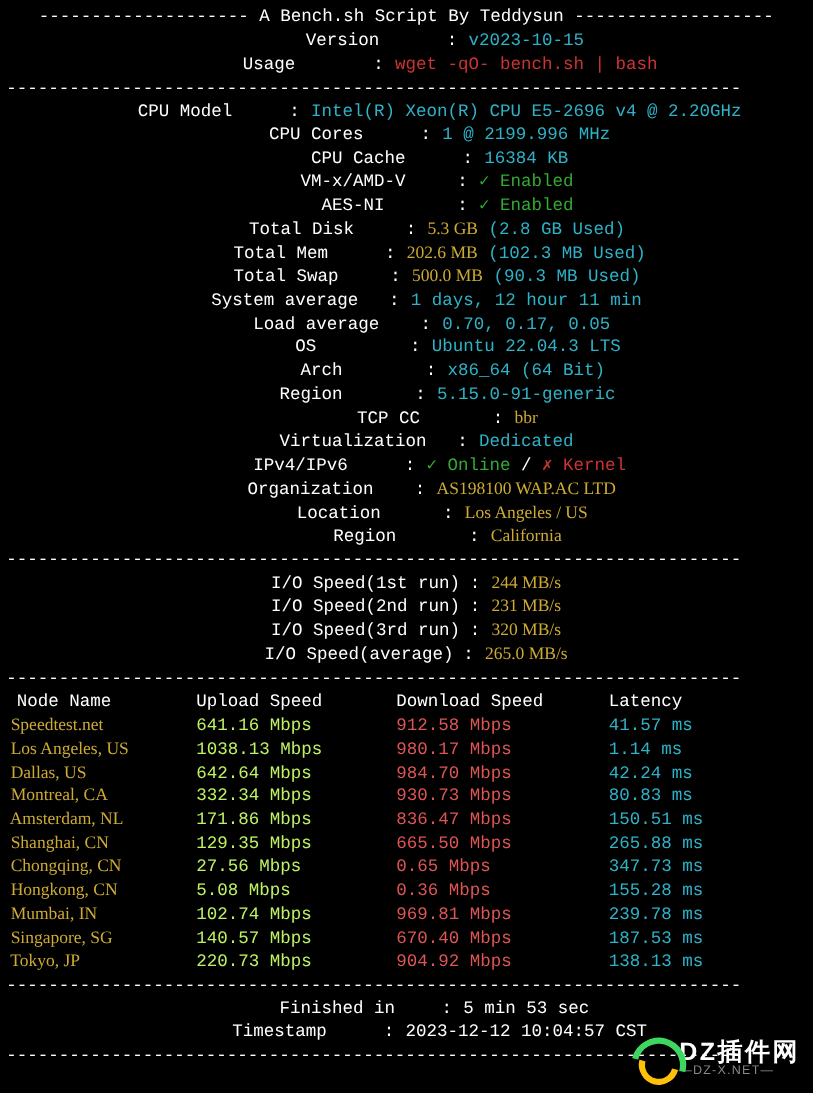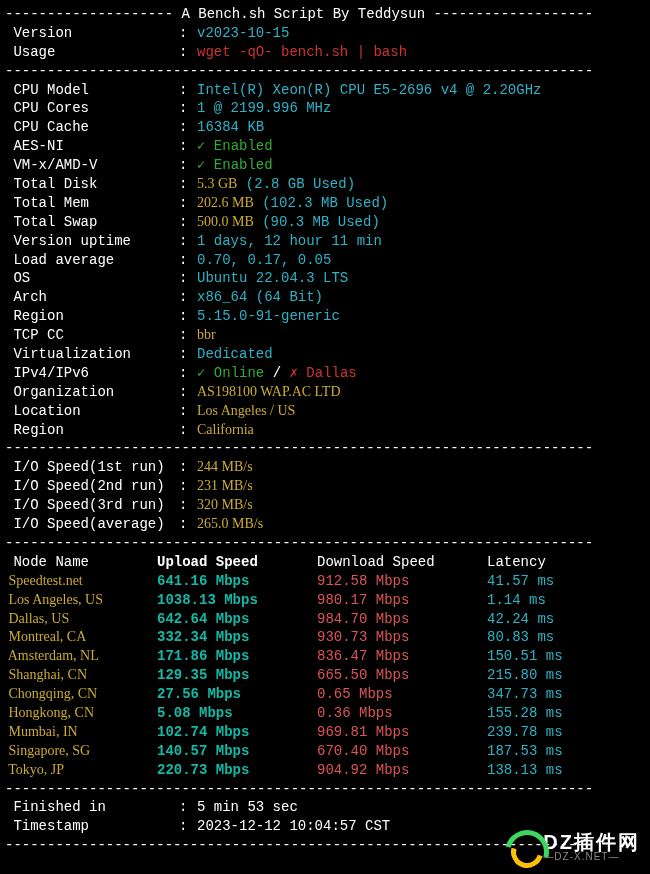--- a/index.html
+++ b/index.html
@@ -18,23 +18,24 @@
       overflow: hidden;
       position: relative;
       line-height: 1.35;
     }
     .white { color: #fff; }
     .cyan { color: #2eb2c7; }
     .red { color: #cc3333; }
     .green { color: #33aa33; }
     .yellow { color: #ccaa33; font-family: Liberation Serif, serif; }
     .lightred { color: #dd5555; }
-    .lightgreen { color: #14b8a6; }
+    .lightgreen { color: #bef264; }
     .row {
       white-space: pre;
+      text-align: center;
     }
     .label {
       display: inline-block;
       width: 174px;
     }
     .colon {
       display: inline-block;
       width: 18px;
     }
     .divider {
@@ -43,21 +44,20 @@
     .speedtest-row {
       white-space: pre;
     }
     .col-name {
       display: inline-block;
       width: 152px;
     }
     .col-up {
       display: inline-block;
       width: 160px;
-      font-weight: bold;
     }
     .col-down {
       display: inline-block;
       width: 170px;
     }
     .col-lat {
       display: inline-block;
     }
     .watermark {
       position: absolute;
@@ -120,50 +120,50 @@
 <body>
 
 <div>
   <div class="row"><span class="white">-------------------- </span><span class="white">A Bench.sh Script By Teddysun</span><span class="white"> -------------------</span></div>
   <div class="row"><span class="label white"> Version</span><span class="colon white">: </span><span class="cyan">v2023-10-15</span></div>
   <div class="row"><span class="label white"> Usage</span><span class="colon white">: </span><span class="red">wget -qO- bench.sh | bash</span></div>
   <div class="divider white">----------------------------------------------------------------------</div>
   <div class="row"><span class="label white"> CPU Model</span><span class="colon white">: </span><span class="cyan">Intel(R) Xeon(R) CPU E5-2696 v4 @ 2.20GHz</span></div>
   <div class="row"><span class="label white"> CPU Cores</span><span class="colon white">: </span><span class="cyan">1 @ 2199.996 MHz</span></div>
   <div class="row"><span class="label white"> CPU Cache</span><span class="colon white">: </span><span class="cyan">16384 KB</span></div>
+  <div class="row"><span class="label white"> VM-x/AMD-V</span><span class="colon white">: </span><span class="green">✓ </span><span class="green">Enabled</span></div>
   <div class="row"><span class="label white"> AES-NI</span><span class="colon white">: </span><span class="green">✓ </span><span class="green">Enabled</span></div>
-  <div class="row"><span class="label white"> VM-x/AMD-V</span><span class="colon white">: </span><span class="green">✓ </span><span class="green">Enabled</span></div>
   <div class="row"><span class="label white"> Total Disk</span><span class="colon white">: </span><span class="yellow">5.3 GB</span><span class="cyan"> (2.8 GB Used)</span></div>
   <div class="row"><span class="label white"> Total Mem</span><span class="colon white">: </span><span class="yellow">202.6 MB</span><span class="cyan"> (102.3 MB Used)</span></div>
   <div class="row"><span class="label white"> Total Swap</span><span class="colon white">: </span><span class="yellow">500.0 MB</span><span class="cyan"> (90.3 MB Used)</span></div>
-  <div class="row"><span class="label white"> Version uptime</span><span class="colon white">: </span><span class="cyan">1 days, 12 hour 11 min</span></div>
+  <div class="row"><span class="label white"> System average</span><span class="colon white">: </span><span class="cyan">1 days, 12 hour 11 min</span></div>
   <div class="row"><span class="label white"> Load average</span><span class="colon white">: </span><span class="cyan">0.70, 0.17, 0.05</span></div>
   <div class="row"><span class="label white"> OS</span><span class="colon white">: </span><span class="cyan">Ubuntu 22.04.3 LTS</span></div>
   <div class="row"><span class="label white"> Arch</span><span class="colon white">: </span><span class="cyan">x86_64 (64 Bit)</span></div>
   <div class="row"><span class="label white"> Region</span><span class="colon white">: </span><span class="cyan">5.15.0-91-generic</span></div>
   <div class="row"><span class="label white"> TCP CC</span><span class="colon white">: </span><span class="yellow">bbr</span></div>
   <div class="row"><span class="label white"> Virtualization</span><span class="colon white">: </span><span class="cyan">Dedicated</span></div>
-  <div class="row"><span class="label white"> IPv4/IPv6</span><span class="colon white">: </span><span class="green">✓ </span><span class="green">Online</span><span class="white"> / </span><span class="red">✗ </span><span class="red">Dallas</span></div>
+  <div class="row"><span class="label white"> IPv4/IPv6</span><span class="colon white">: </span><span class="green">✓ </span><span class="green">Online</span><span class="white"> / </span><span class="red">✗ </span><span class="red">Kernel</span></div>
   <div class="row"><span class="label white"> Organization</span><span class="colon white">: </span><span class="yellow">AS198100 WAP.AC LTD</span></div>
   <div class="row"><span class="label white"> Location</span><span class="colon white">: </span><span class="yellow">Los Angeles / US</span></div>
   <div class="row"><span class="label white"> Region</span><span class="colon white">: </span><span class="yellow">California</span></div>
   <div class="divider white">----------------------------------------------------------------------</div>
   <div class="row"><span class="label white"> I/O Speed(1st run)</span><span class="colon white">: </span><span class="yellow">244 MB/s</span></div>
   <div class="row"><span class="label white"> I/O Speed(2nd run)</span><span class="colon white">: </span><span class="yellow">231 MB/s</span></div>
   <div class="row"><span class="label white"> I/O Speed(3rd run)</span><span class="colon white">: </span><span class="yellow">320 MB/s</span></div>
   <div class="row"><span class="label white"> I/O Speed(average)</span><span class="colon white">: </span><span class="yellow">265.0 MB/s</span></div>
   <div class="divider white">----------------------------------------------------------------------</div>
   <div class="speedtest-row white"><span class="col-name"> Node Name</span><span class="col-up">Upload Speed</span><span class="col-down">Download Speed</span><span class="col-lat">Latency</span></div>
   <div id="speedtest-rows">
       <div class="speedtest-row"><span class="col-name yellow"> Speedtest.net</span><span class="col-up lightgreen">641.16 Mbps</span><span class="col-down lightred">912.58 Mbps</span><span class="col-lat cyan">41.57 ms</span></div>
       <div class="speedtest-row"><span class="col-name yellow"> Los Angeles, US</span><span class="col-up lightgreen">1038.13 Mbps</span><span class="col-down lightred">980.17 Mbps</span><span class="col-lat cyan">1.14 ms</span></div>
       <div class="speedtest-row"><span class="col-name yellow"> Dallas, US</span><span class="col-up lightgreen">642.64 Mbps</span><span class="col-down lightred">984.70 Mbps</span><span class="col-lat cyan">42.24 ms</span></div>
       <div class="speedtest-row"><span class="col-name yellow"> Montreal, CA</span><span class="col-up lightgreen">332.34 Mbps</span><span class="col-down lightred">930.73 Mbps</span><span class="col-lat cyan">80.83 ms</span></div>
       <div class="speedtest-row"><span class="col-name yellow"> Amsterdam, NL</span><span class="col-up lightgreen">171.86 Mbps</span><span class="col-down lightred">836.47 Mbps</span><span class="col-lat cyan">150.51 ms</span></div>
-      <div class="speedtest-row"><span class="col-name yellow"> Shanghai, CN</span><span class="col-up lightgreen">129.35 Mbps</span><span class="col-down lightred">665.50 Mbps</span><span class="col-lat cyan">215.80 ms</span></div>
+      <div class="speedtest-row"><span class="col-name yellow"> Shanghai, CN</span><span class="col-up lightgreen">129.35 Mbps</span><span class="col-down lightred">665.50 Mbps</span><span class="col-lat cyan">265.88 ms</span></div>
       <div class="speedtest-row"><span class="col-name yellow"> Chongqing, CN</span><span class="col-up lightgreen">27.56 Mbps</span><span class="col-down lightred">0.65 Mbps</span><span class="col-lat cyan">347.73 ms</span></div>
       <div class="speedtest-row"><span class="col-name yellow"> Hongkong, CN</span><span class="col-up lightgreen">5.08 Mbps</span><span class="col-down lightred">0.36 Mbps</span><span class="col-lat cyan">155.28 ms</span></div>
       <div class="speedtest-row"><span class="col-name yellow"> Mumbai, IN</span><span class="col-up lightgreen">102.74 Mbps</span><span class="col-down lightred">969.81 Mbps</span><span class="col-lat cyan">239.78 ms</span></div>
       <div class="speedtest-row"><span class="col-name yellow"> Singapore, SG</span><span class="col-up lightgreen">140.57 Mbps</span><span class="col-down lightred">670.40 Mbps</span><span class="col-lat cyan">187.53 ms</span></div>
       <div class="speedtest-row"><span class="col-name yellow"> Tokyo, JP</span><span class="col-up lightgreen">220.73 Mbps</span><span class="col-down lightred">904.92 Mbps</span><span class="col-lat cyan">138.13 ms</span></div>
     </div>
   <div class="divider white">----------------------------------------------------------------------</div>
   <div class="row"><span class="label white"> Finished in</span><span class="colon white">: </span><span class="white">5 min 53 sec</span></div>
   <div class="row"><span class="label white"> Timestamp</span><span class="colon white">: </span><span class="white">2023-12-12 10:04:57 CST</span></div>
   <div class="divider white">----------------------------------------------------------------------</div>

